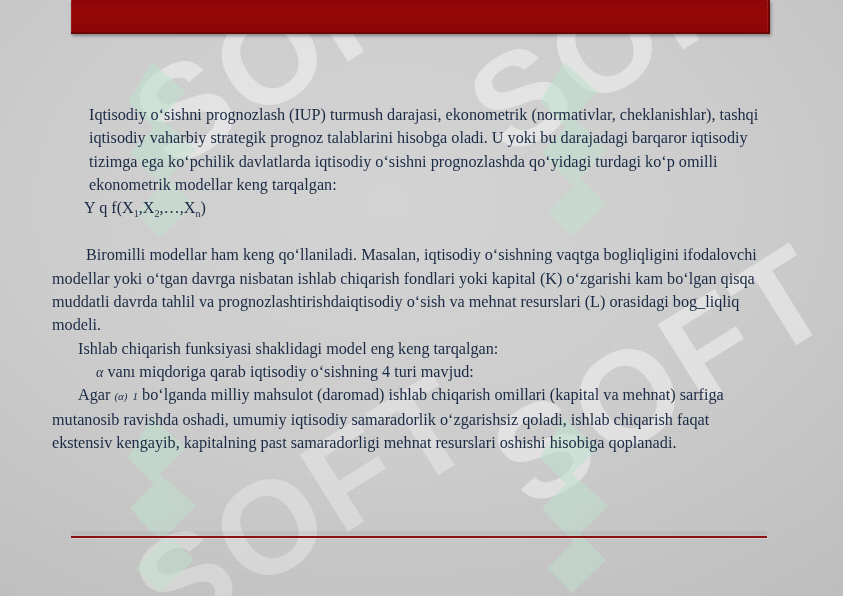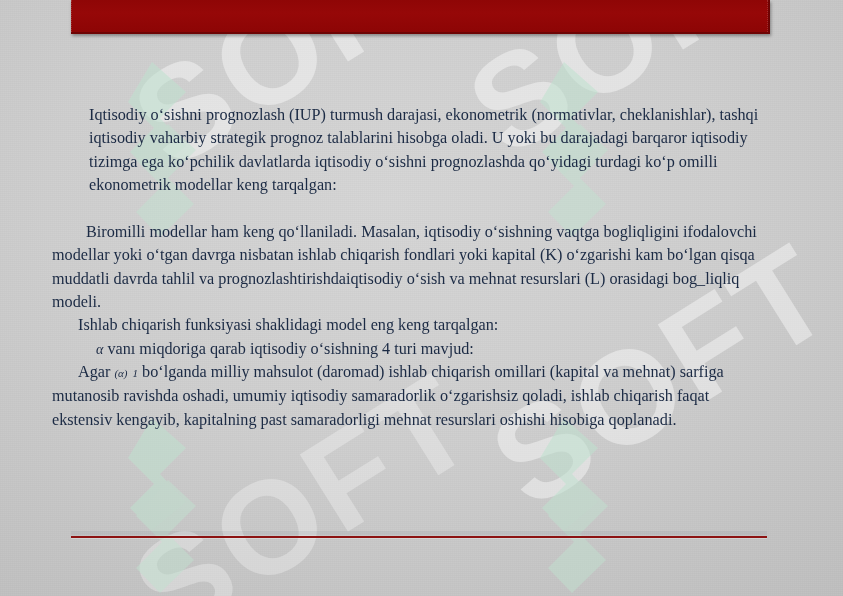--- a/index.html
+++ b/index.html
@@ -222,20 +222,21 @@
     <div class="banner-inner"></div>
   </div>
 
   <div class="content">
 
 
     <div class="body-block">
 
       <p class="para indent-a">Iqtisodiy o‘sishni prognozlash (IUP) turmush darajasi, ekonometrik (normativlar, cheklanishlar), tashqi iqtisodiy vaharbiy strategik prognoz talablarini hisobga oladi. U yoki bu darajadagi barqaror iqtisodiy tizimga ega ko‘pchilik davlatlarda iqtisodiy o‘sishni prognozlashda qo‘yidagi turdagi ko‘p omilli ekonometrik modellar keng tarqalgan:</p>
 
+      <p class="formula-line"><span>Y q f(X</span><sub>1</sub><span>,X</span><sub>2</sub><span>,…,X</span><sub>n</sub><span>)</span></p>
 
       <p class="para indent-b">Biromilli modellar ham keng qo‘llaniladi. Masalan, iqtisodiy o‘sishning vaqtga bogliqligini ifodalovchi modellar yoki o‘tgan davrga nisbatan ishlab chiqarish fondlari yoki kapital (K) o‘zgarishi kam bo‘lgan qisqa muddatli davrda tahlil va prognozlashtirishdaiqtisodiy o‘sish va mehnat resurslari (L) orasidagi bog_liqliq modeli.</p>
 
       <p class="para indent-c">Ishlab chiqarish funksiyasi shaklidagi model eng keng tarqalgan:</p>
 
 
       <p class="para" style="padding-left:44px"><span class="mini-alpha">α</span><span> vanı miqdoriga qarab iqtisodiy o‘sishning 4 turi mavjud:</span></p>
 
       <p class="para indent-c"><span>Agar </span><span class="glyph-frag">(α)</span><span class="glyph-frag" style="margin-left:5px">1</span><span> bo‘lganda milliy mahsulot (daromad) ishlab chiqarish omillari (kapital va mehnat) sarfiga mutanosib ravishda oshadi, umumiy iqtisodiy samaradorlik o‘zgarishsiz qoladi, ishlab chiqarish faqat ekstensiv kengayib, kapitalning past samaradorligi mehnat resurslari oshishi hisobiga qoplanadi.</span></p>
 

